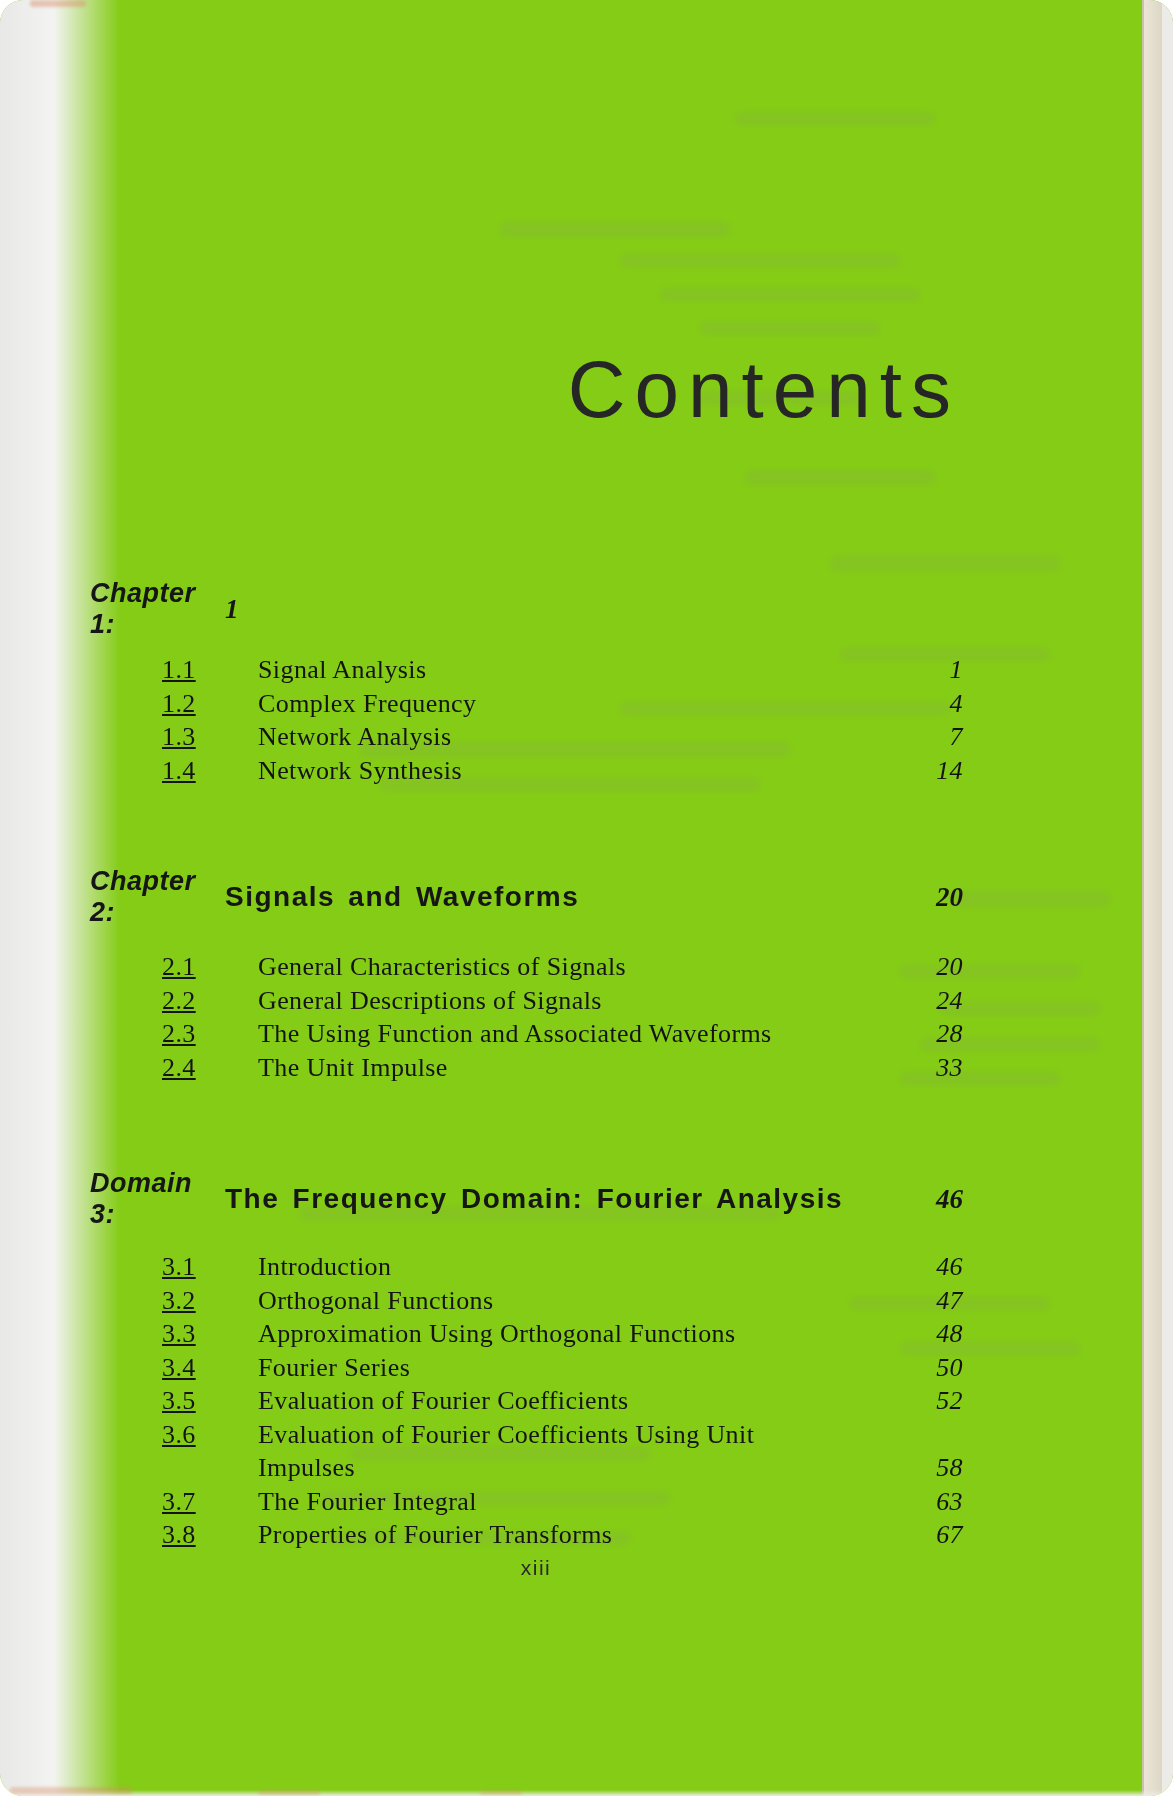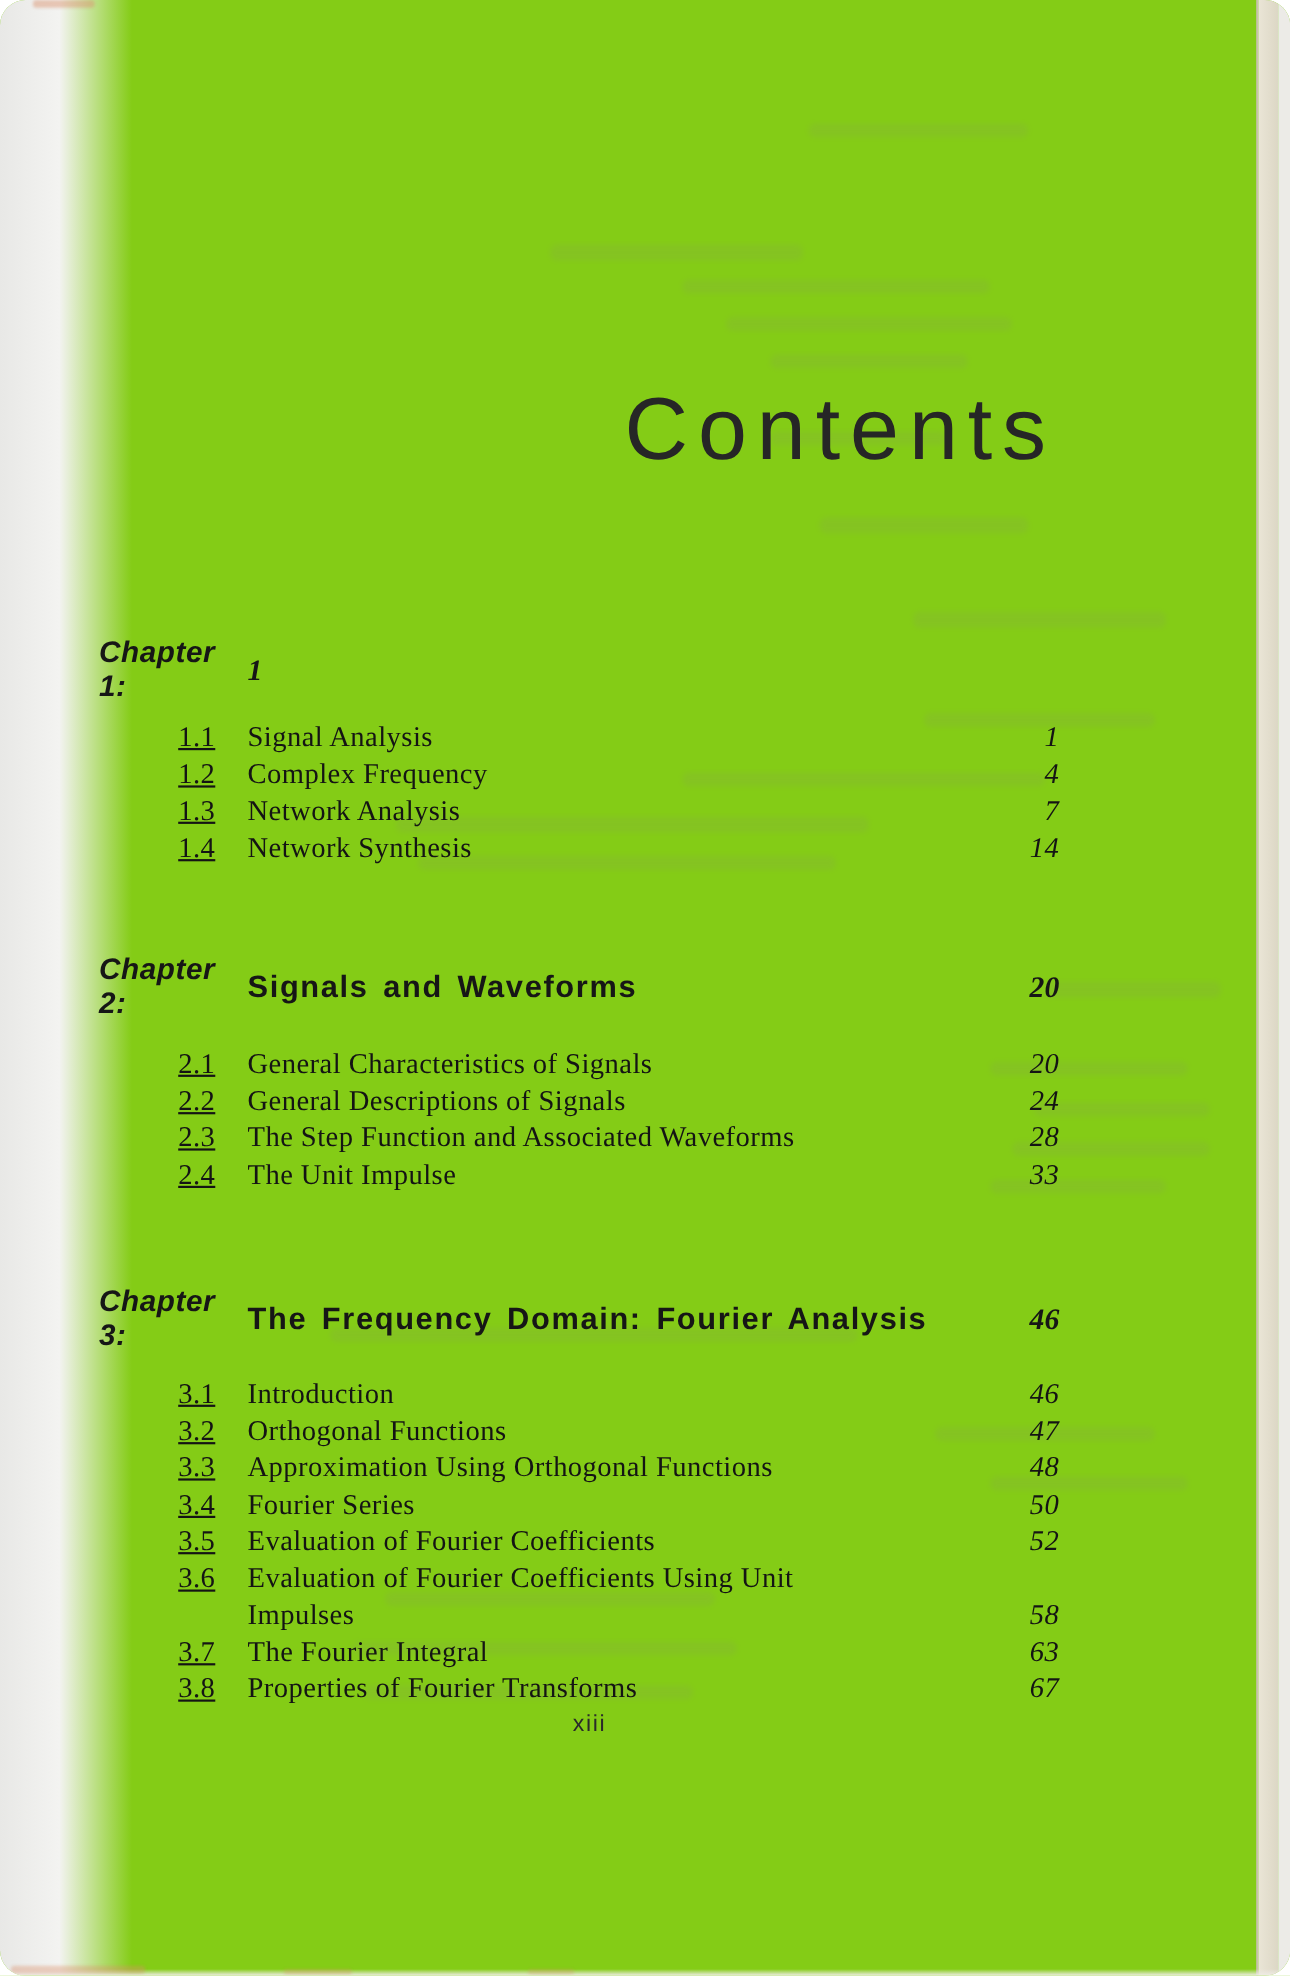--- a/index.html
+++ b/index.html
@@ -51,21 +51,21 @@
   .ch-label{width:135px;flex:none;font-style:italic;font-size:27px;letter-spacing:.5px;}
   .ch-title{flex:1;}
   .ch-page{flex:none;text-align:right;font-family:"Liberation Serif",serif;
     font-style:italic;font-size:27px;letter-spacing:0;}
 
   
   .sec-list{position:absolute;left:162px;width:801px;}
   .row{display:flex;align-items:baseline;height:33.5px;
     font-size:26px;letter-spacing:.4px;color:#141414;}
   .num{width:63px;flex:none;text-decoration:underline;}
-  .sec-title{flex:1;}
+  .sec-title{flex:1;margin-left:33px;}
   .pg{flex:none;min-width:70px;text-align:right;font-style:italic;}
 
   .footer-folio{
     position:absolute;top:1556px;left:466px;width:140px;text-align:center;
     font-family:"Liberation Sans", sans-serif;
     font-size:21px;letter-spacing:1.5px;color:#2a2a2a;
   }
 </style>
 </head>
 <body>
@@ -147,32 +147,32 @@
       <span class="sec-title">General Characteristics of Signals</span>
       <span class="pg">20</span>
     </div>
     <div class="row">
       <span class="num">2.2</span>
       <span class="sec-title">General Descriptions of Signals</span>
       <span class="pg">24</span>
     </div>
     <div class="row">
       <span class="num">2.3</span>
-      <span class="sec-title">The Step Function and Associated Waveforms</span>
+      <span class="sec-title">The Using Function and Associated Waveforms</span>
       <span class="pg">28</span>
     </div>
     <div class="row">
       <span class="num">2.4</span>
       <span class="sec-title">The Unit Impulse</span>
       <span class="pg">33</span>
     </div>
   </div>
 
   <div class="ch-head" style="top:1168px;">
-    <span class="ch-label">Chapter 3:</span>
+    <span class="ch-label">Domain 3:</span>
     <span class="ch-title">The Frequency Domain: Fourier Analysis</span>
     <span class="ch-page">46</span>
   </div>
   <div class="sec-list" style="top:1252px;">
     <div class="row">
       <span class="num">3.1</span>
       <span class="sec-title">Introduction</span>
       <span class="pg">46</span>
     </div>
     <div class="row">

